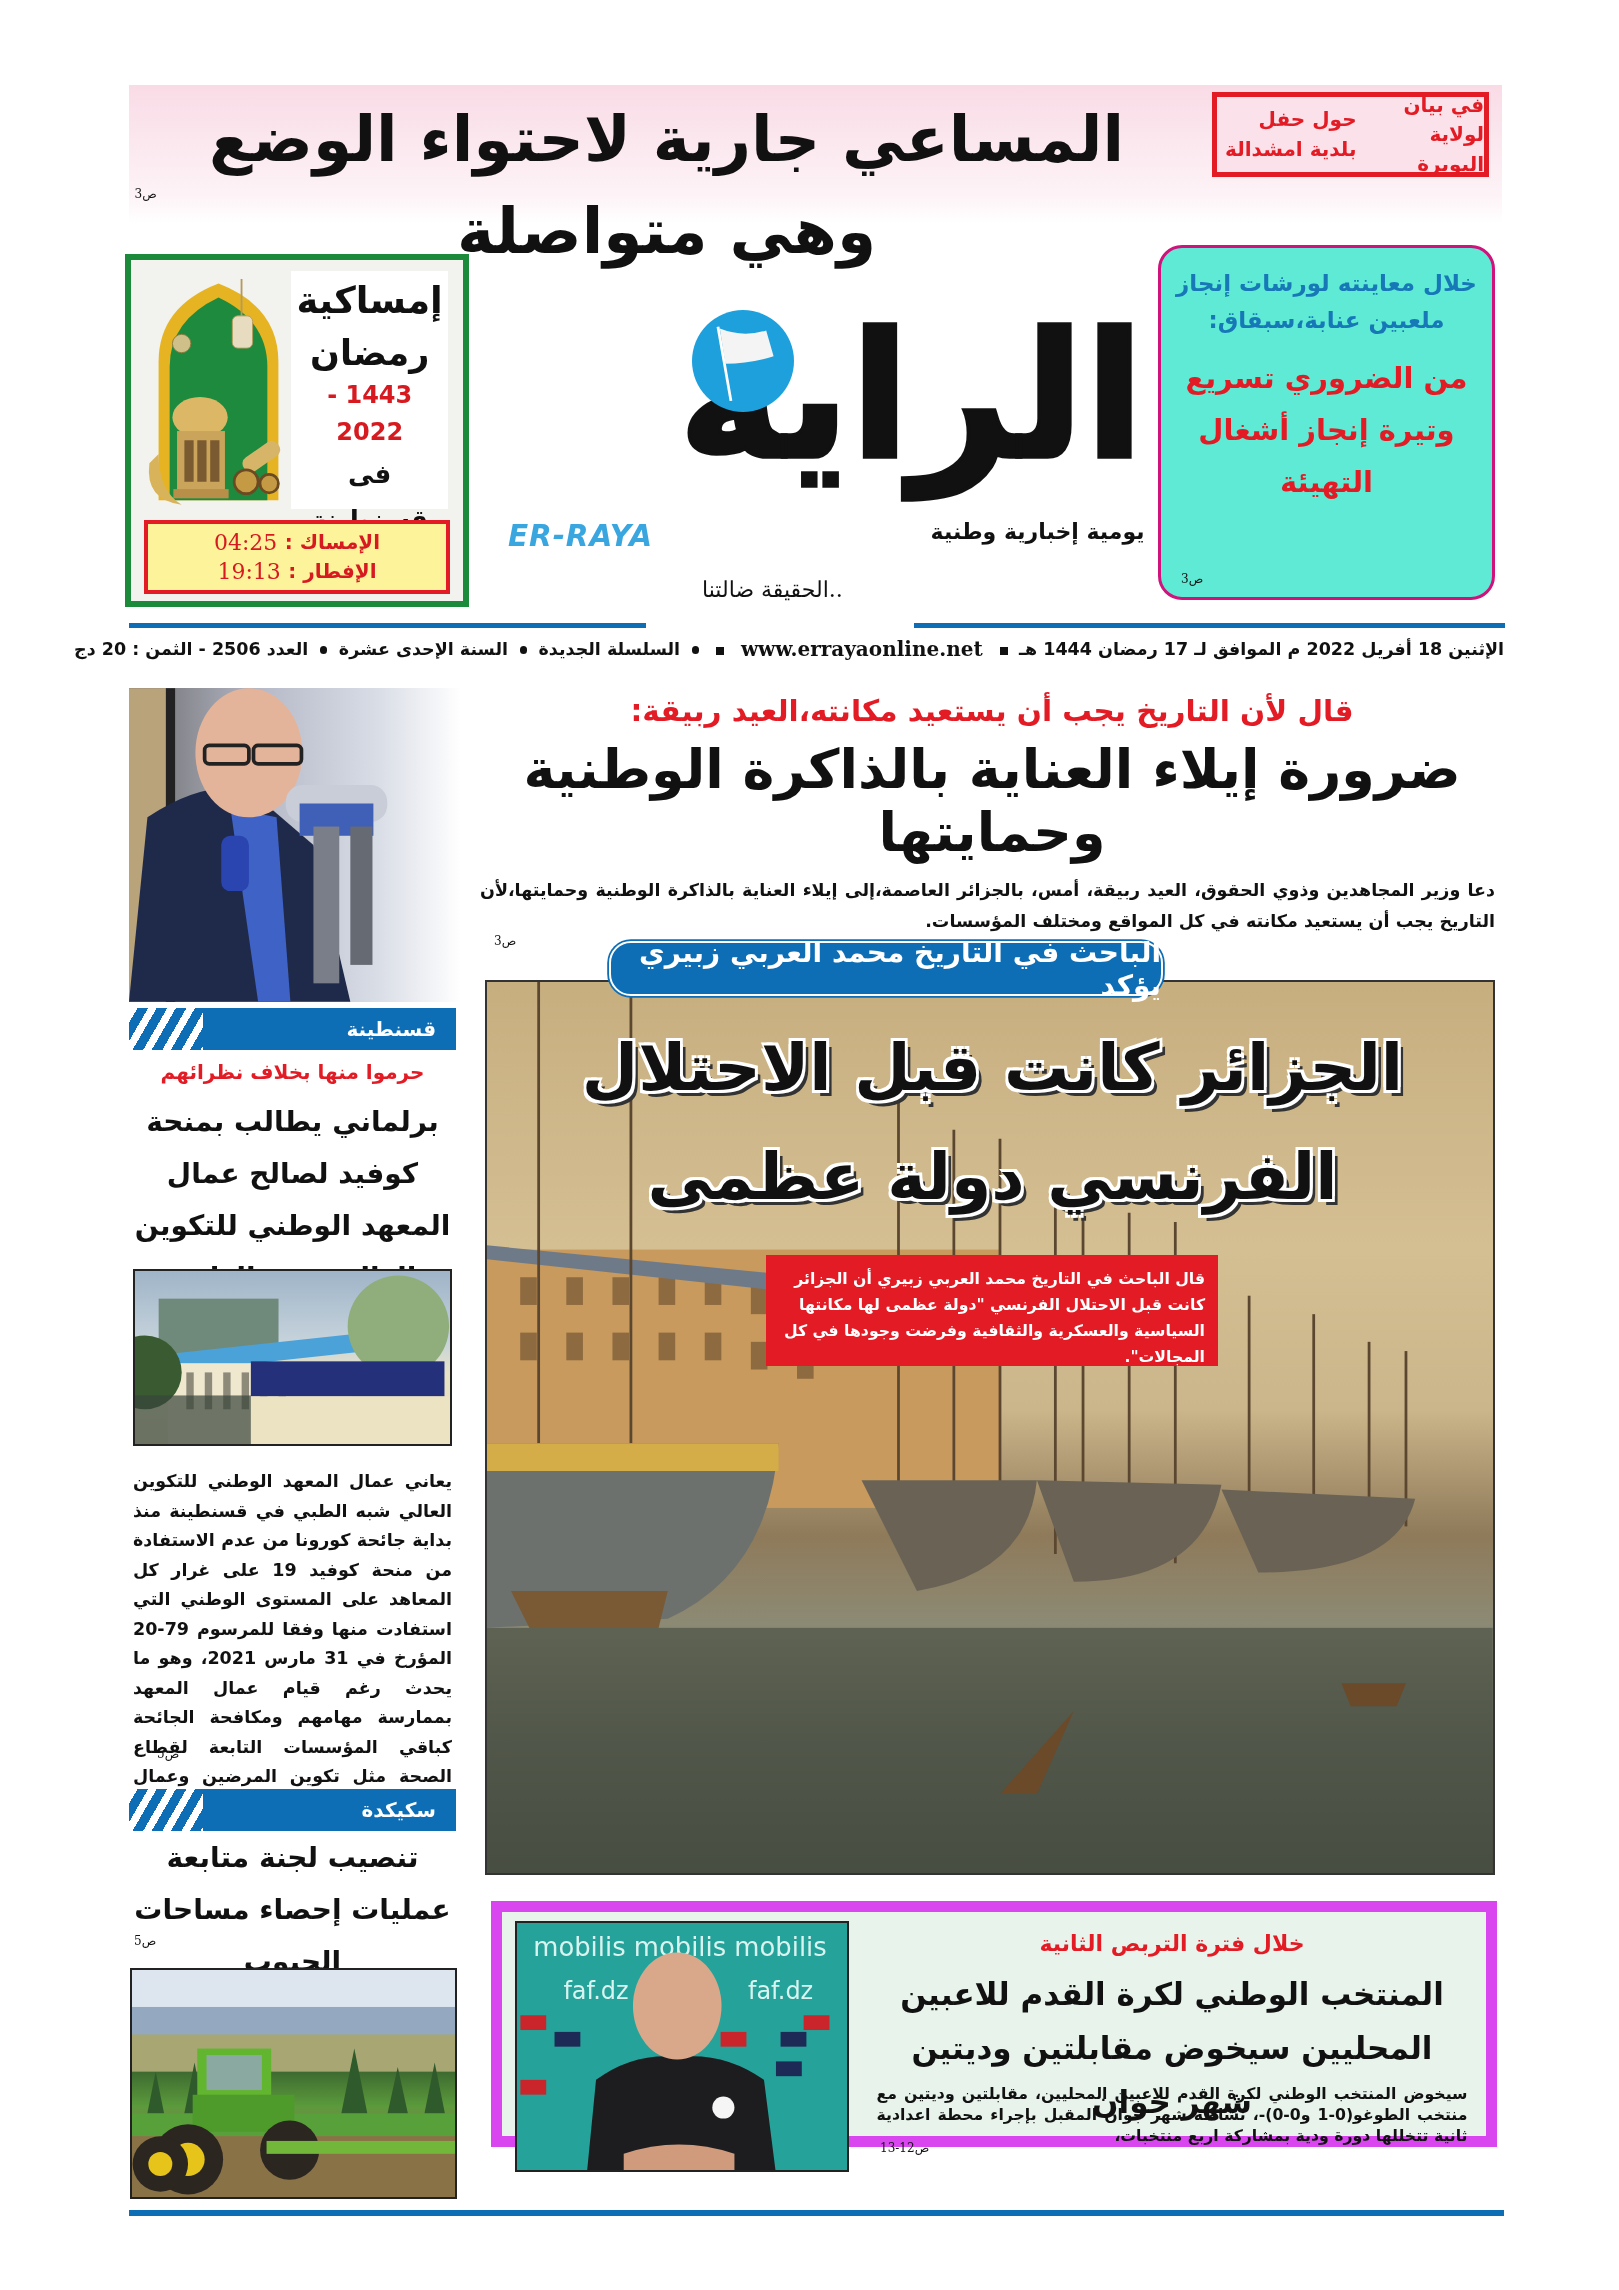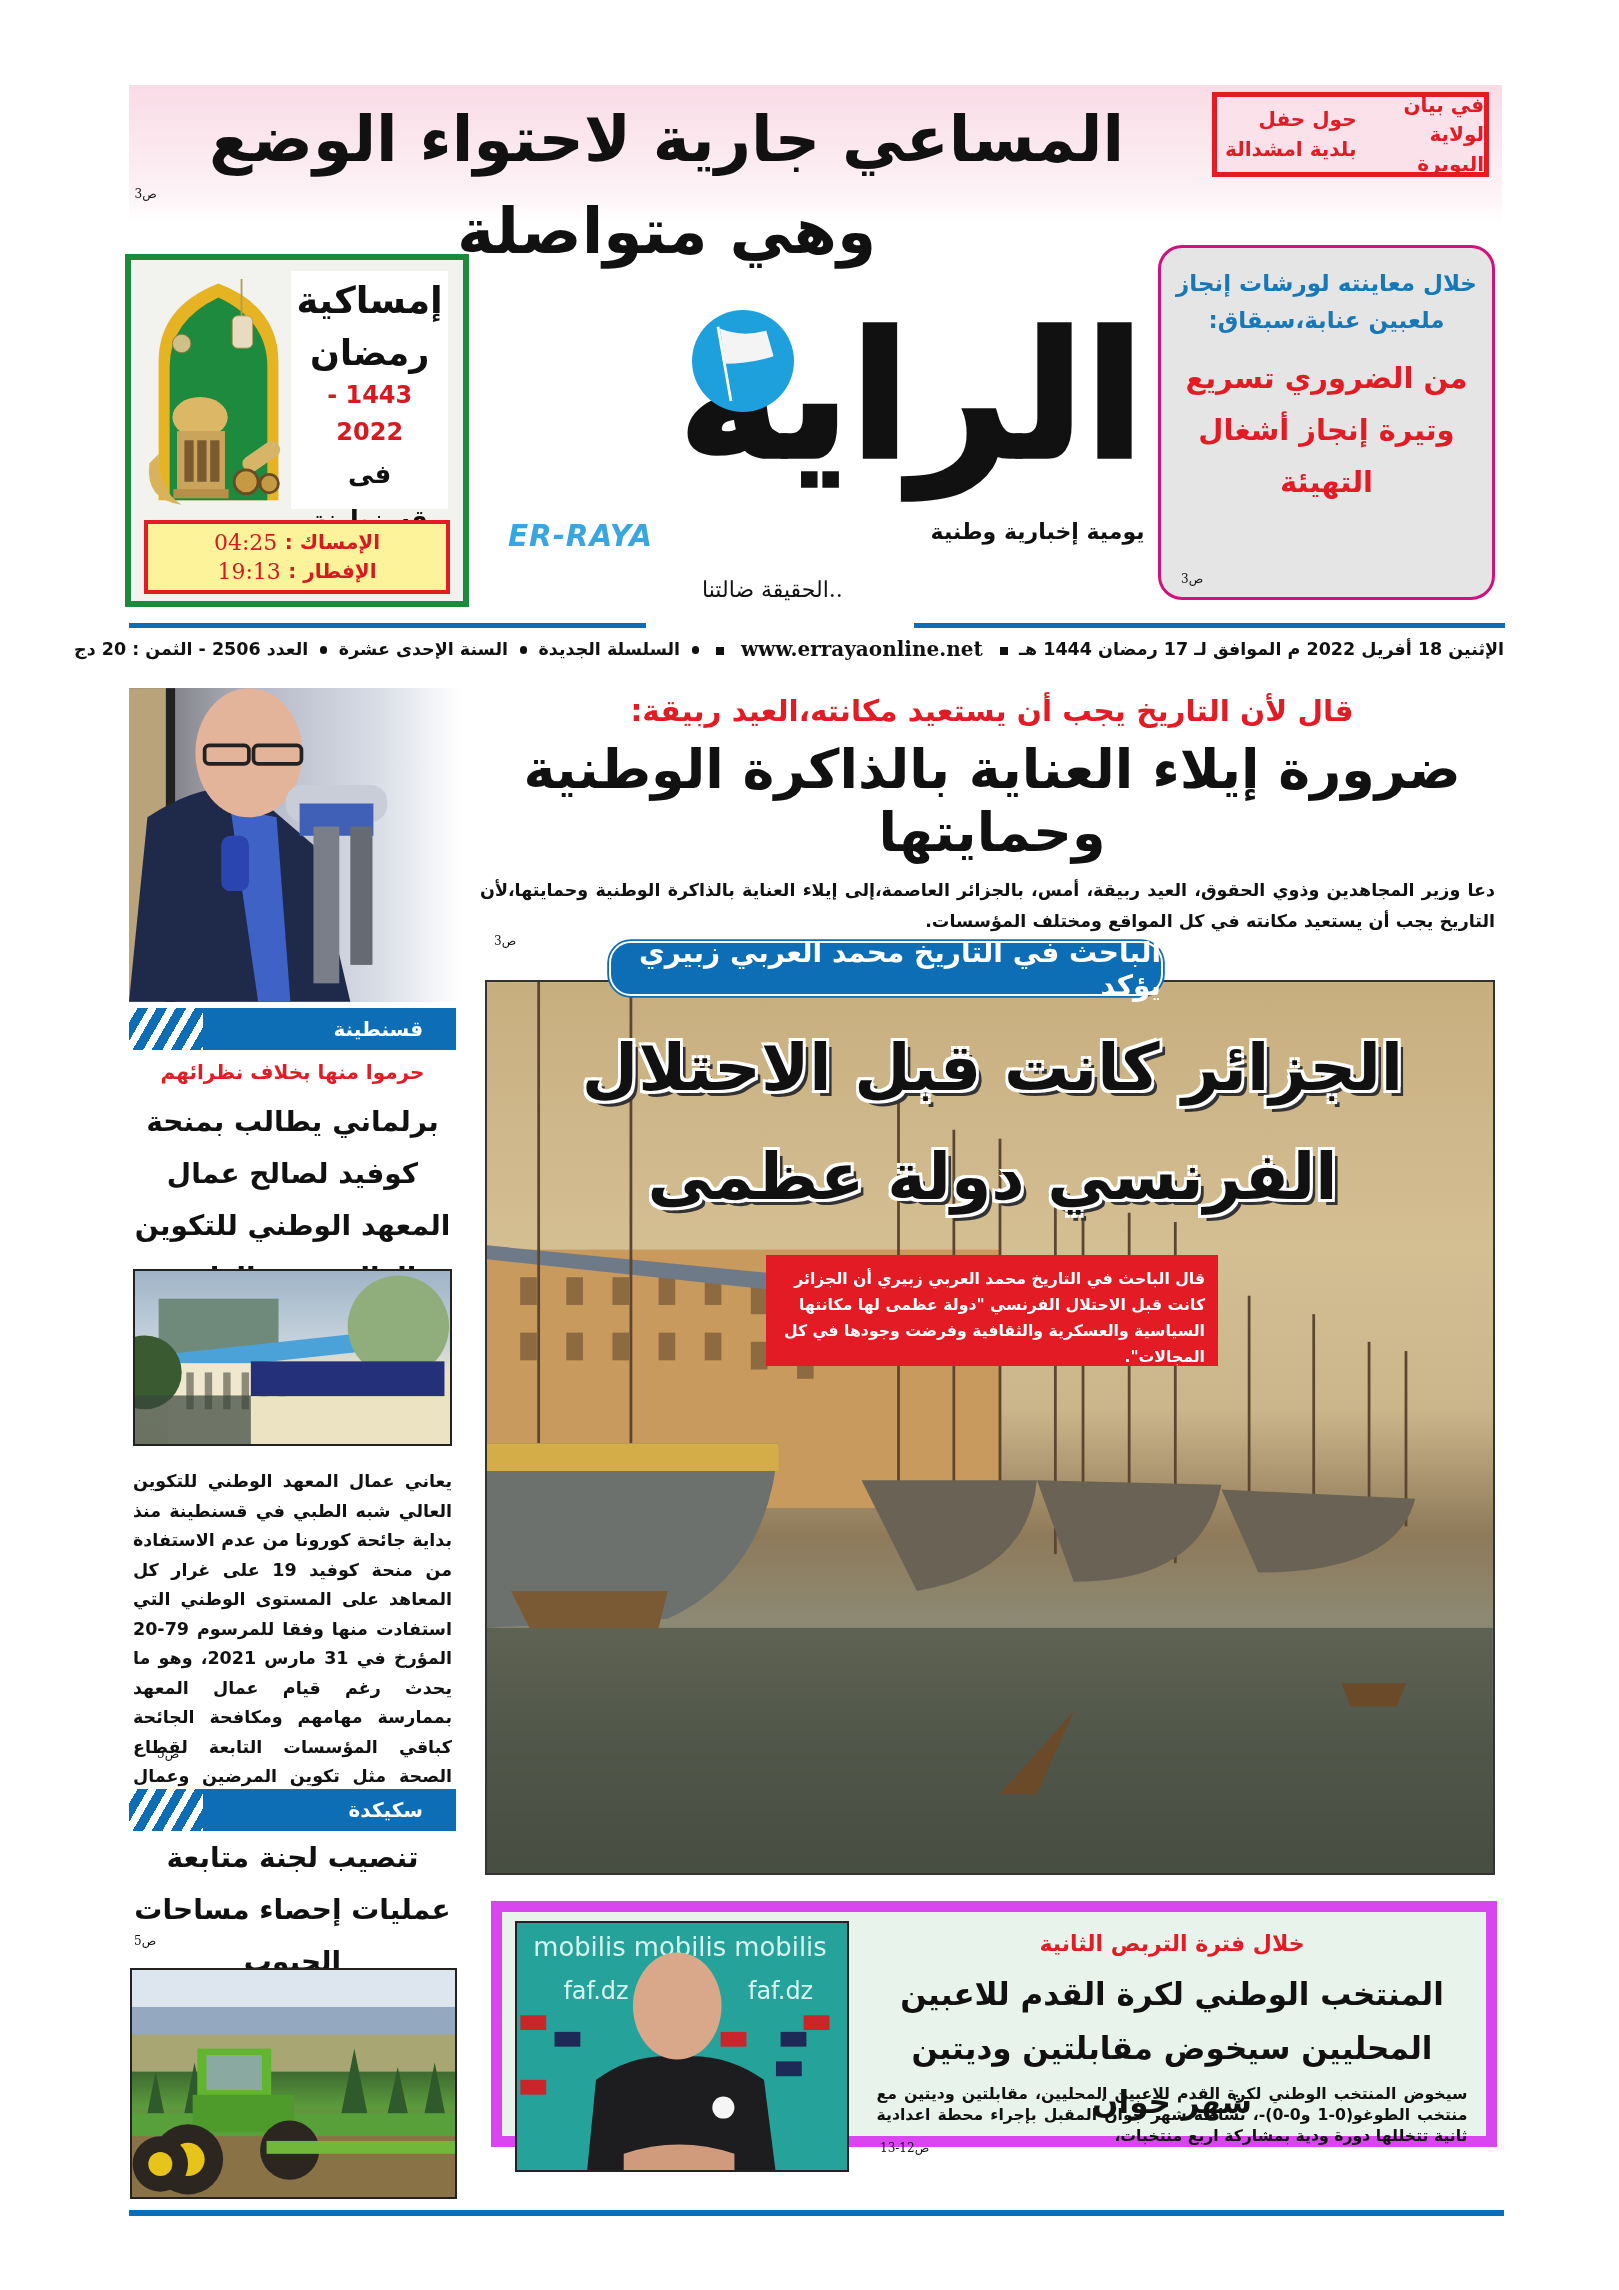--- a/index.html
+++ b/index.html
@@ -38,35 +38,35 @@
     -webkit-text-stroke: 3.7px #111; text-shadow: 0 0 0 #fff; font-family: "DejaVu Sans", sans-serif; letter-spacing: -3.7px; }
   #logo-flag { left: 212px; top: 33px; width: 102px; height: 102px; border-radius: 50%; background: #1ea0dd; }
   #logo-flag svg { width: 102px; height: 102px; }
   #logo-latin { left: 28px; top: 242px; color: #3aa6e0; font-size: 29.5px; font-weight: bold; font-style: italic; letter-spacing: 0.9px; }
   #logo-subtitle { right: 18.5px; top: 242px; font-size: 22px; font-weight: bold; }
   #slogan { left: 222px; top: 300px; font-size: 22px; font-family: "DejaVu Serif", serif; }
   #slogan-rule-l { left: 129px; top: 623px; width: 517px; height: 4.6px; background: #0d6db5; }
   #slogan-rule-r { left: 914px; top: 623px; width: 591px; height: 4.6px; background: #0d6db5; }
 
   
-  #promo-box { left: 1158px; top: 245px; width: 337px; height: 355px; border: 3.7px solid #d0127c; border-radius: 24px; background: #e5e5e5; text-align: center; }
+  #promo-box { left: 1158px; top: 245px; width: 337px; height: 355px; border: 3.7px solid #d0127c; border-radius: 24px; background: #5eead4; text-align: center; }
   #promo-kicker { margin-top: 16.6px; color: #1778b7; font-size: 23px; font-weight: bold; line-height: 37px; }
   #promo-headline { margin-top: 13px; color: #e21b24; font-size: 29px; font-weight: bold; line-height: 52px; }
   #promo-pageref { left: 20px; bottom: 11px; }
 
   
   #date-strip { left: 129px; top: 635px; width: 1375px; height: 28px; display: flex; justify-content: space-between; align-items: center; font-size: 17.5px; font-weight: bold; white-space: nowrap; }
   #date-strip .site { font-family: "DejaVu Serif", serif; font-size: 20px; }
   .sq { display: inline-block; width: 8.3px; height: 8.3px; background: #111; margin: 0 11px; vertical-align: middle; }
   .dot { display: inline-block; width: 7.4px; height: 7.4px; border-radius: 50%; background: #111; margin: 0 5.5px; vertical-align: middle; }
 
   
   #minister-photo { left: 129px; top: 688px; width: 332px; height: 314px; overflow: hidden; background: linear-gradient(90deg, #6b6a6c 0%, #b6bac8 40%, #d9dde6 75%, #ffffff 100%); }
   .section-bar { position: absolute; left: 129px; width: 327px; height: 42px; background: #0d6db5; color: #fff;
-    font-size: 20px; font-weight: bold; display: flex; align-items: center; padding-right: 33px; overflow: hidden; }
+    font-size: 20px; font-weight: bold; display: flex; align-items: center; padding-right: 20px; overflow: hidden; }
   .section-bar .stripes { position: absolute; left: 0; top: 0; width: 74px; height: 42px;
     background: repeating-linear-gradient(120deg, #fff 0 7.4px, transparent 7.4px 16.6px); }
   #section-bar-1 { top: 1008px; }
   #section-bar-2 { top: 1789px; }
   .col-kicker { position: absolute; left: 129px; width: 327px; text-align: center; color: #e21b24; font-size: 20px; font-weight: bold; }
   .col-headline { position: absolute; left: 129px; width: 327px; text-align: center; font-size: 28px; font-weight: bold; line-height: 52px; }
   #col1-kicker { top: 1060px; }
   #col1-headline { top: 1096px; }
   #institute-photo { left: 133px; top: 1269px; width: 319px; height: 177px; border: 2.8px solid #222; overflow: hidden; background: linear-gradient(#9fb4c8 0%, #c5d2db 40%, #e9e3c6 60%, #e3dcbb 100%); }
   #col1-body { left: 133px; top: 1467px; width: 319px; font-size: 17.5px; font-weight: bold; line-height: 29.5px; text-align: justify; text-align-last: right; }

